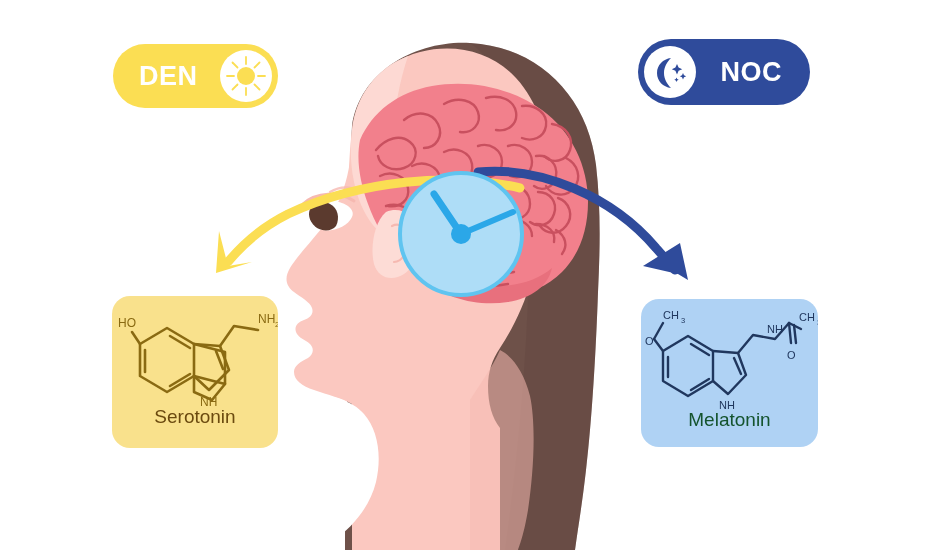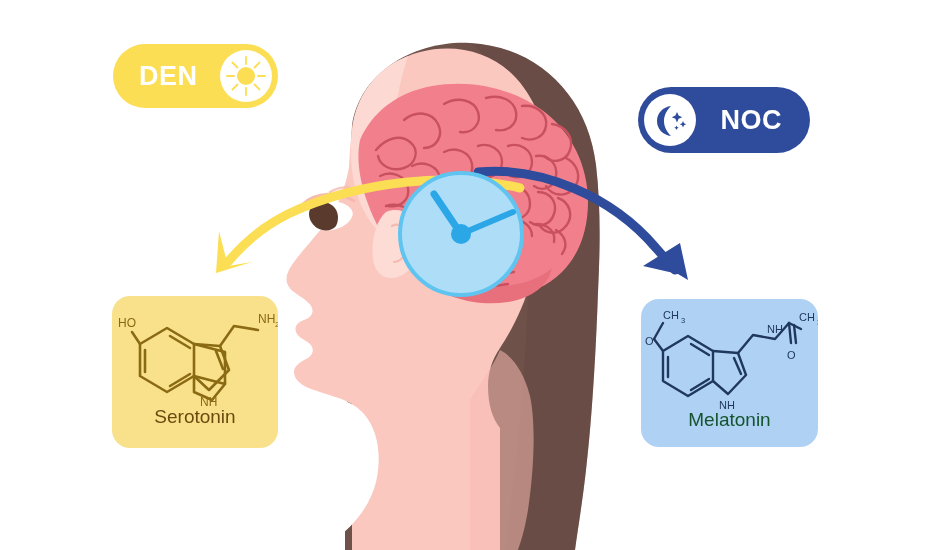--- a/index.html
+++ b/index.html
@@ -45,21 +45,20 @@
   #badge-night {
     left: 638px;
     top: 39px;
     width: 172px;
     height: 66px;
     background: #2F4B9B;
     padding-left: 6px;
     padding-right: 28px;
     justify-content: space-between;
     flex-direction: row;
-    margin-top: 48px;
   }
   .badge-label {
     color: #ffffff;
     font-size: 27px;
     font-weight: bold;
     letter-spacing: 0.5px;
     line-height: 1;
     font-family: "Liberation Sans", sans-serif;
   }
   .badge-icon {

